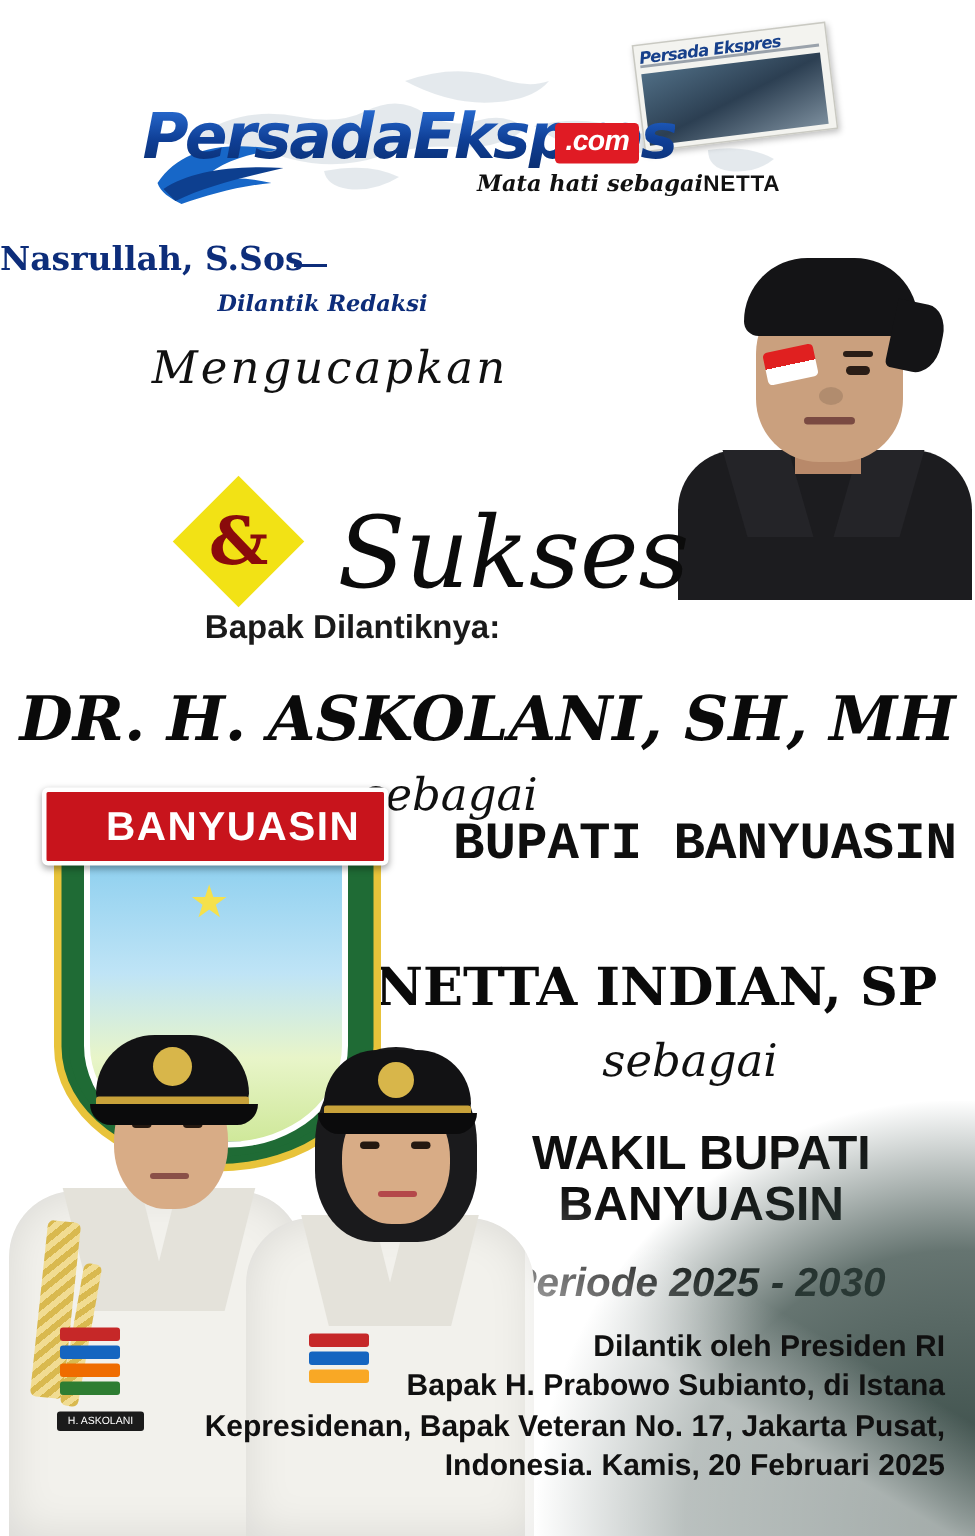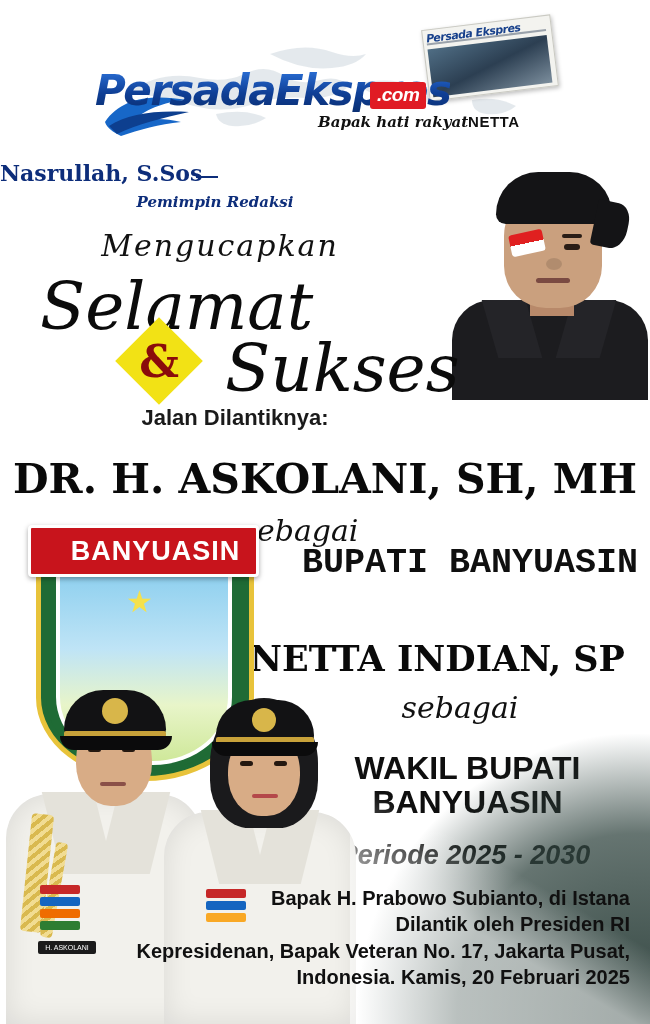--- a/index.html
+++ b/index.html
@@ -236,20 +236,21 @@
     position: absolute;
     left: 0;
     top: 455px;
     width: 650px;
     text-align: center;
     font-family: "DejaVu Serif", serif;
     font-weight: bold;
     font-size: 41px;
     color: #0a0a0a;
     letter-spacing: 0px;
+    font-style: italic;
   }
   .sebagai-1 {
     position: absolute;
     left: 170px;
     top: 513px;
     width: 260px;
     text-align: center;
     font-family: "DejaVu Serif", serif;
     font-style: italic;
     font-size: 30px;
@@ -624,21 +625,21 @@
     <div class="logo-wrap">
       <svg class="logo-swoosh" viewBox="0 0 95 46" aria-hidden="true">
         <path d="M2,30 C18,6 48,2 84,8 C60,10 40,18 30,30 C46,26 62,26 78,30 C56,32 36,38 18,44 C10,40 4,36 2,30 Z" fill="#1767c8"></path>
         <path d="M6,34 C24,22 52,18 86,20 C60,26 34,32 14,42 Z" fill="#0d3f8f"></path>
       </svg>
       <div class="logo-text">PersadaEkspres</div>
     </div>
     <div class="logo-dotcom">.com</div>
 
     <div class="tagline">
-      <span>Bapak hati rakyat</span><span class="news">NETTA</span>
+      <span>Mata hati sebagai</span><span class="news">NETTA</span>
     </div>
   </div>
 
   <div class="editor-photo">
     <div class="ep-bg"></div>
     <div class="ep-body"></div>
     <div class="ep-collar-l"></div>
     <div class="ep-collar-r"></div>
     <div class="ep-neck"></div>
     <div class="ep-head"></div>
@@ -648,28 +649,27 @@
     <div class="ep-brow" style="left:114px;top:84px;"></div>
     <div class="ep-eye" style="left:72px;top:94px;"></div>
     <div class="ep-eye" style="left:116px;top:94px;"></div>
     <div class="ep-nose"></div>
     <div class="ep-mouth"></div>
     <div class="ep-flag"></div>
   </div>
 
   <div class="rule-left"></div>
   <div class="editor-name">Nasrullah, S.Sos</div>
-  <div class="editor-role">Pemimpin Redaksi</div>
+  <div class="editor-role">Dilantik Redaksi</div>
 
   <div class="mengucapkan">Mengucapkan</div>
-  <div class="selamat">Selamat</div>
   <div class="amp-diamond"></div>
   <div class="amp-char">&amp;</div>
   <div class="sukses">Sukses</div>
-  <div class="atas-dilantiknya">Jalan Dilantiknya:</div>
+  <div class="atas-dilantiknya">Bapak Dilantiknya:</div>
 
   <div class="name-1">DR. H. ASKOLANI, SH, MH</div>
   <div class="sebagai-1">sebagai</div>
   <div class="jabatan-1">BUPATI BANYUASIN</div>
 
   <div class="name-2">NETTA INDIAN, SP</div>
   <div class="sebagai-2">sebagai</div>
   <div class="jabatan-2">WAKIL BUPATI BANYUASIN</div>
 
   <div class="periode">Periode 2025 - 2030</div>
@@ -722,19 +722,19 @@
       <div class="p-cap-band" style="left:56px;bottom:280px;width:98px;height:7px;"></div>
       <div class="p-cap-brim" style="left:52px;bottom:268px;width:106px;height:14px;"></div>
       <div class="p-emblem" style="left:92px;bottom:292px;width:24px;height:24px;"></div>
     </div>
   </div>
 
   <div class="swoosh-dark"></div>
   <div class="swoosh-light"></div>
 
   <div class="dilantik-info">
+    <div>Dilantik oleh Presiden RI</div>
     <div>Bapak H. Prabowo Subianto, di Istana</div>
-    <div>Dilantik oleh Presiden RI</div>
     <div>Kepresidenan, Bapak Veteran No. 17, Jakarta Pusat,</div>
     <div>Indonesia. Kamis, 20 Februari 2025</div>
   </div>
 
 </div>
 
 </body></html>

